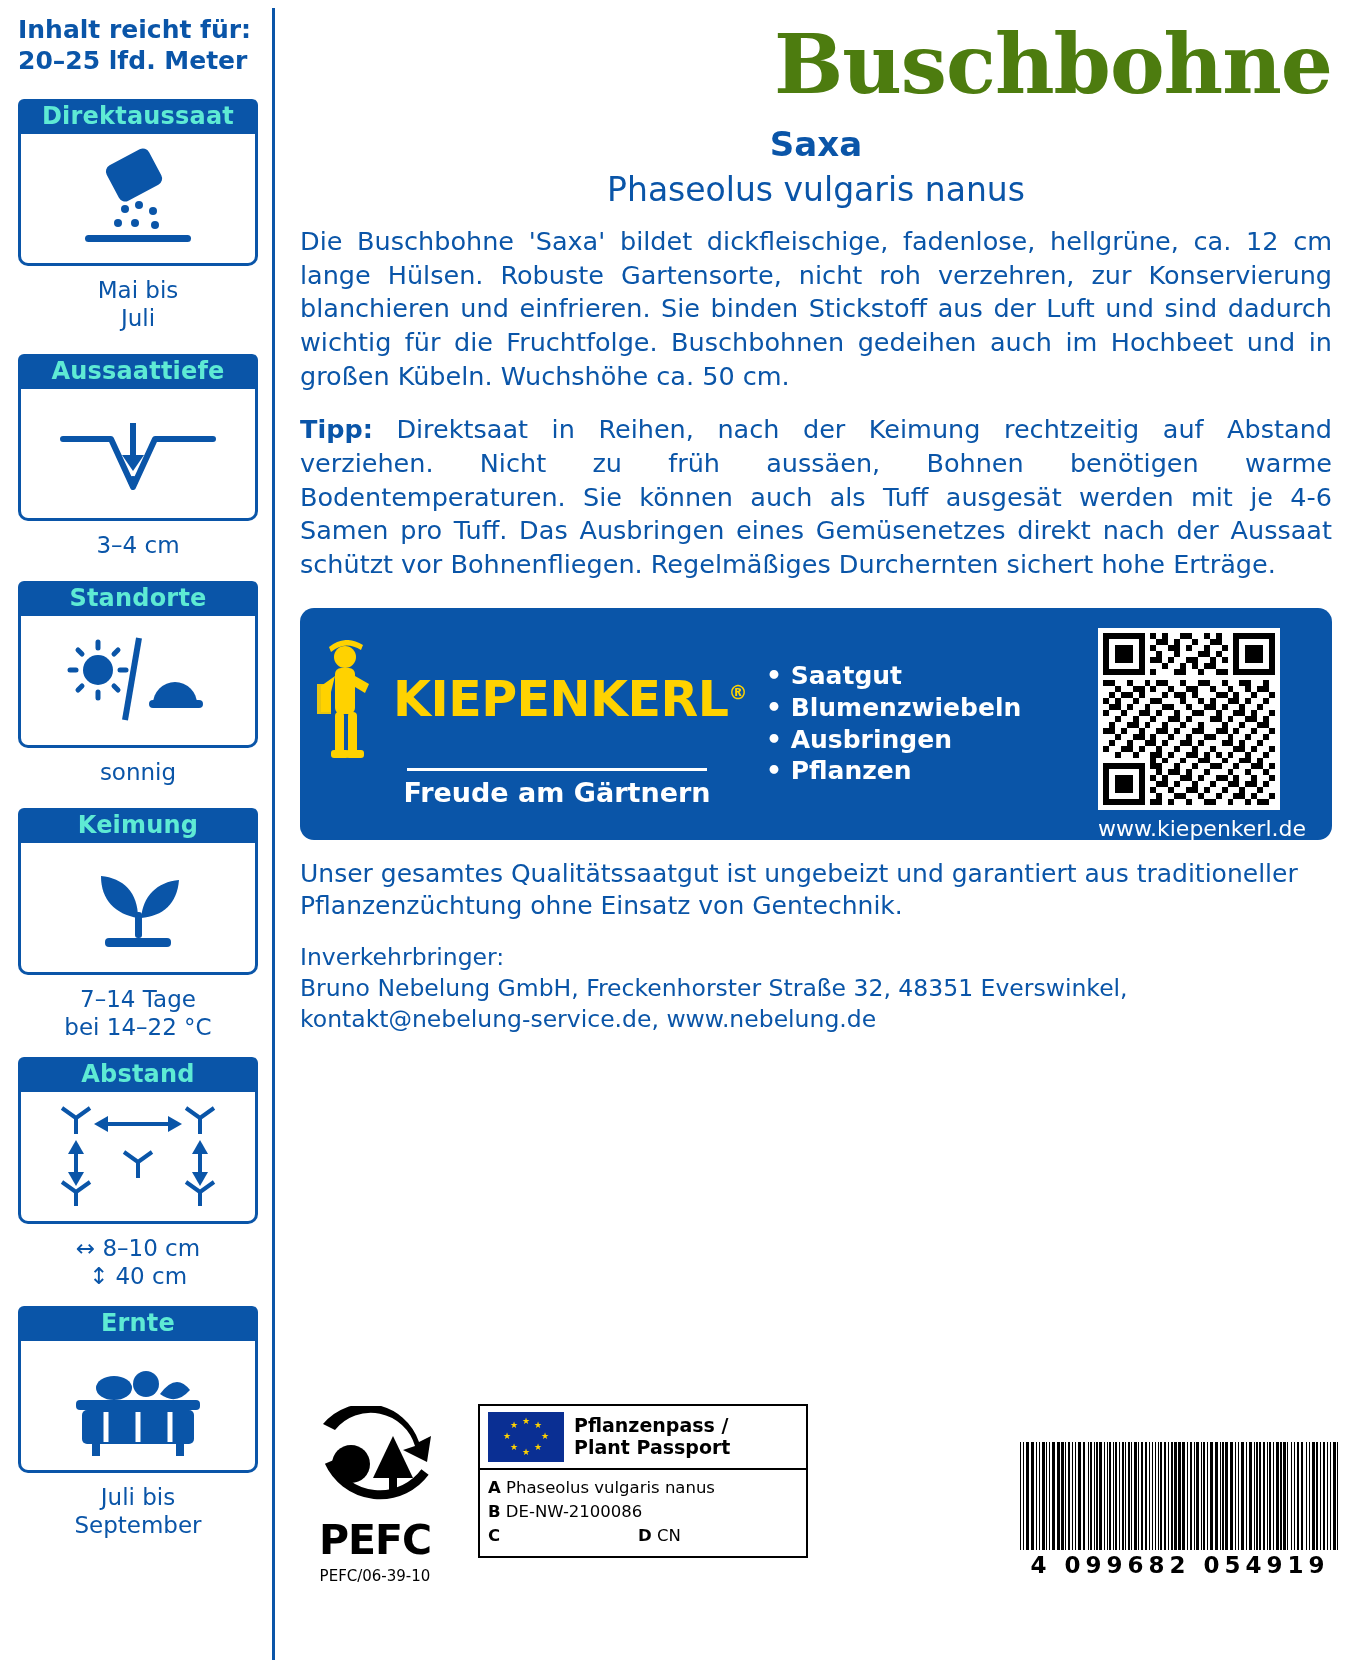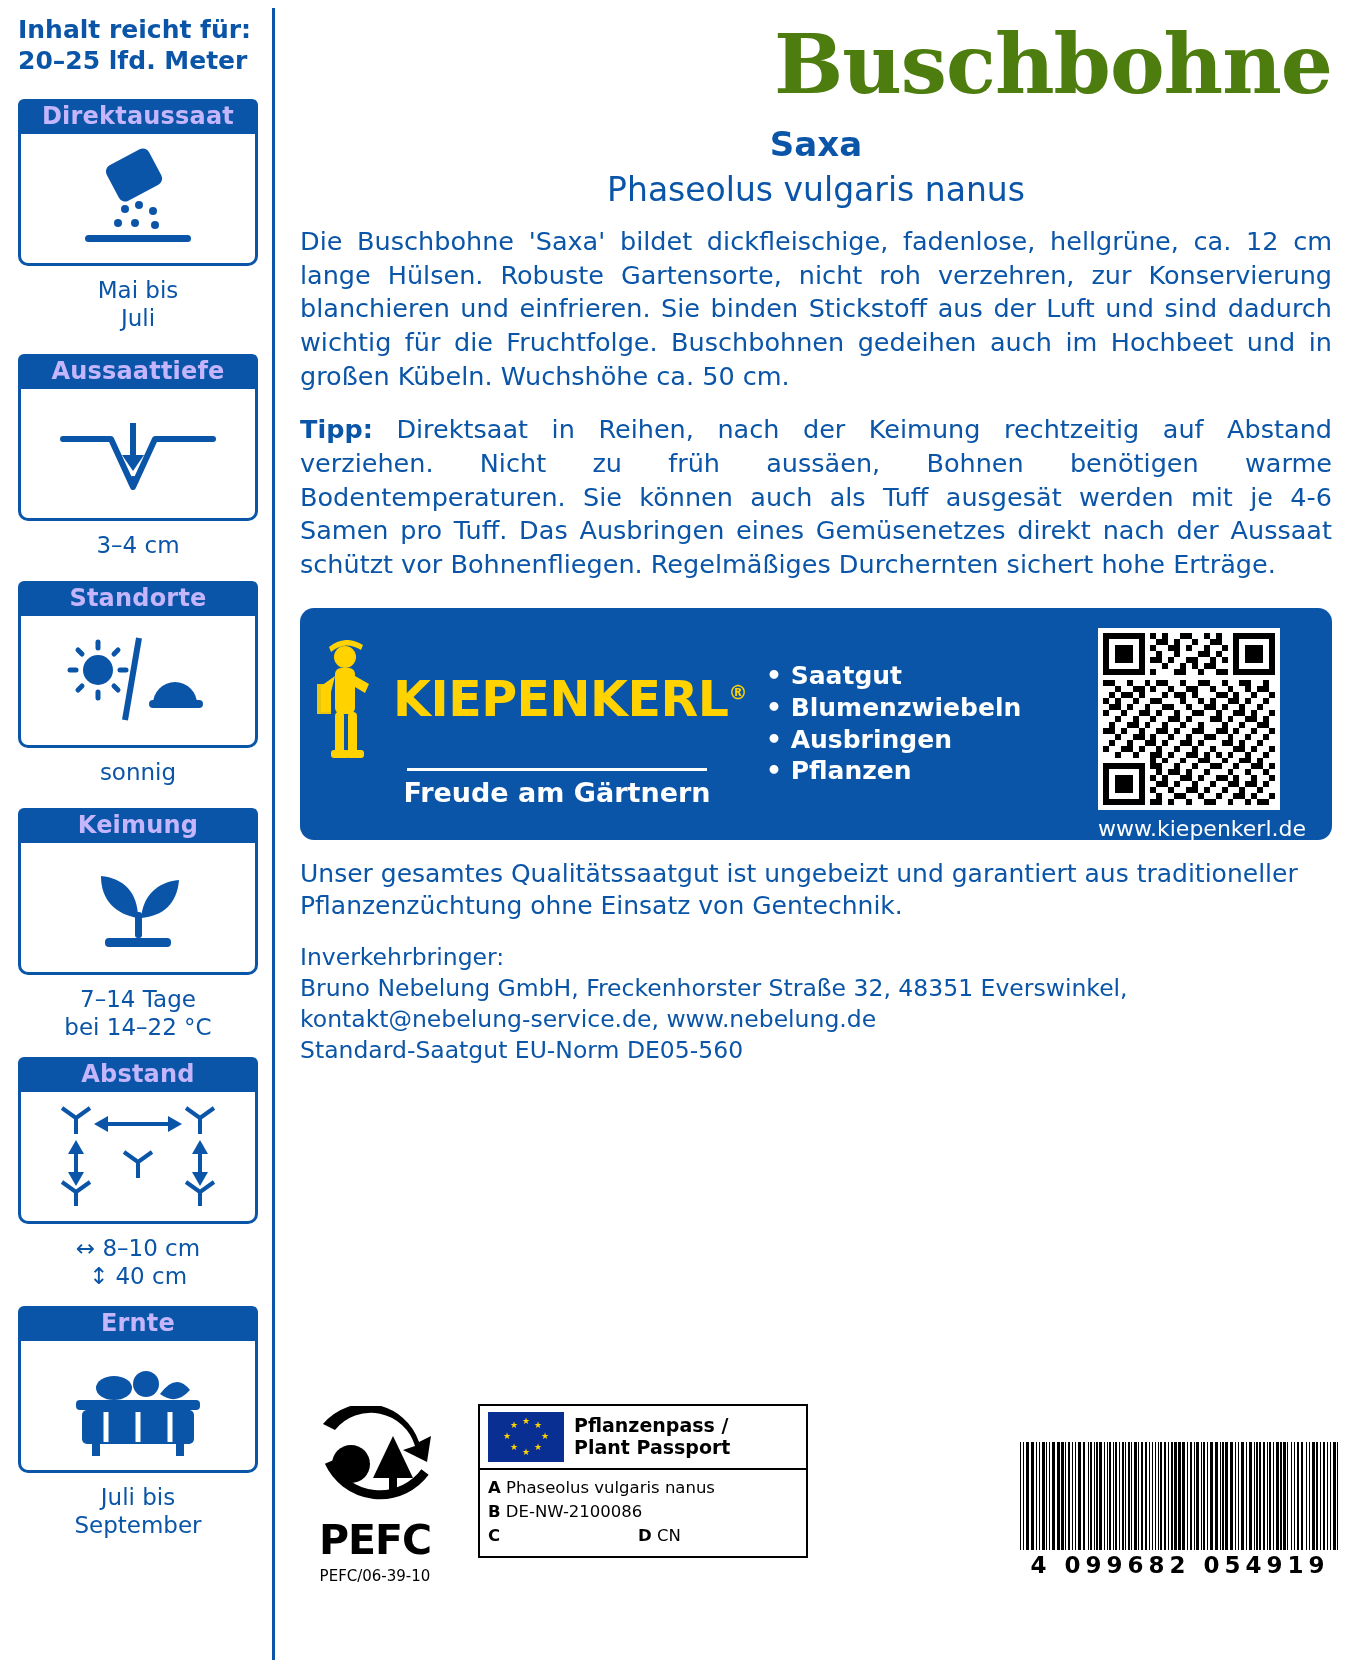--- a/index.html
+++ b/index.html
@@ -24,21 +24,21 @@
   .content-for {
     font-size: 25px;
     font-weight: 700;
     line-height: 1.25;
     color: #0a55a8;
     margin-bottom: 22px;
   }
   .icon-block { margin-bottom: 10px; }
   .icon-title {
     background: #0a55a8;
-    color: #c4b5fd;
+    color: #5eead4;
     font-weight: 700;
     font-size: 24px;
     text-align: center;
     border-radius: 6px 6px 0 0;
     padding: 3px 0 4px 0;
     letter-spacing: 0.2px;
   }
   .icon-box {
     border: 3px solid #0a55a8;
     border-top: none;
@@ -632,21 +632,20 @@
         <div class="qr-url">www.kiepenkerl.de</div>
       </div>
     </div>
 
     <div class="legal">Unser gesamtes Qualitätssaatgut ist ungebeizt und garantiert aus traditioneller Pflanzenzüchtung ohne Einsatz von Gentechnik.</div>
 
     <div class="addr">
       <div>Inverkehrbringer:</div>
       <div>Bruno Nebelung GmbH, Freckenhorster Straße 32, 48351 Everswinkel,</div>
       <div>kontakt@nebelung-service.de, www.nebelung.de</div>
-      <div>Standard-Saatgut EU-Norm DE05-560</div>
     </div>
 
   </div>
 
   <div class="footer-row">
 
     <div class="pefc">
       <svg width="140" height="110" viewBox="0 0 140 110">
         <g fill="#000">
           <path d="M18 18 a56 56 0 0 1 96 18 l12 -6 -4 26 -24 -12 12 -4 a46 46 0 0 0 -80 -16 z"></path>

